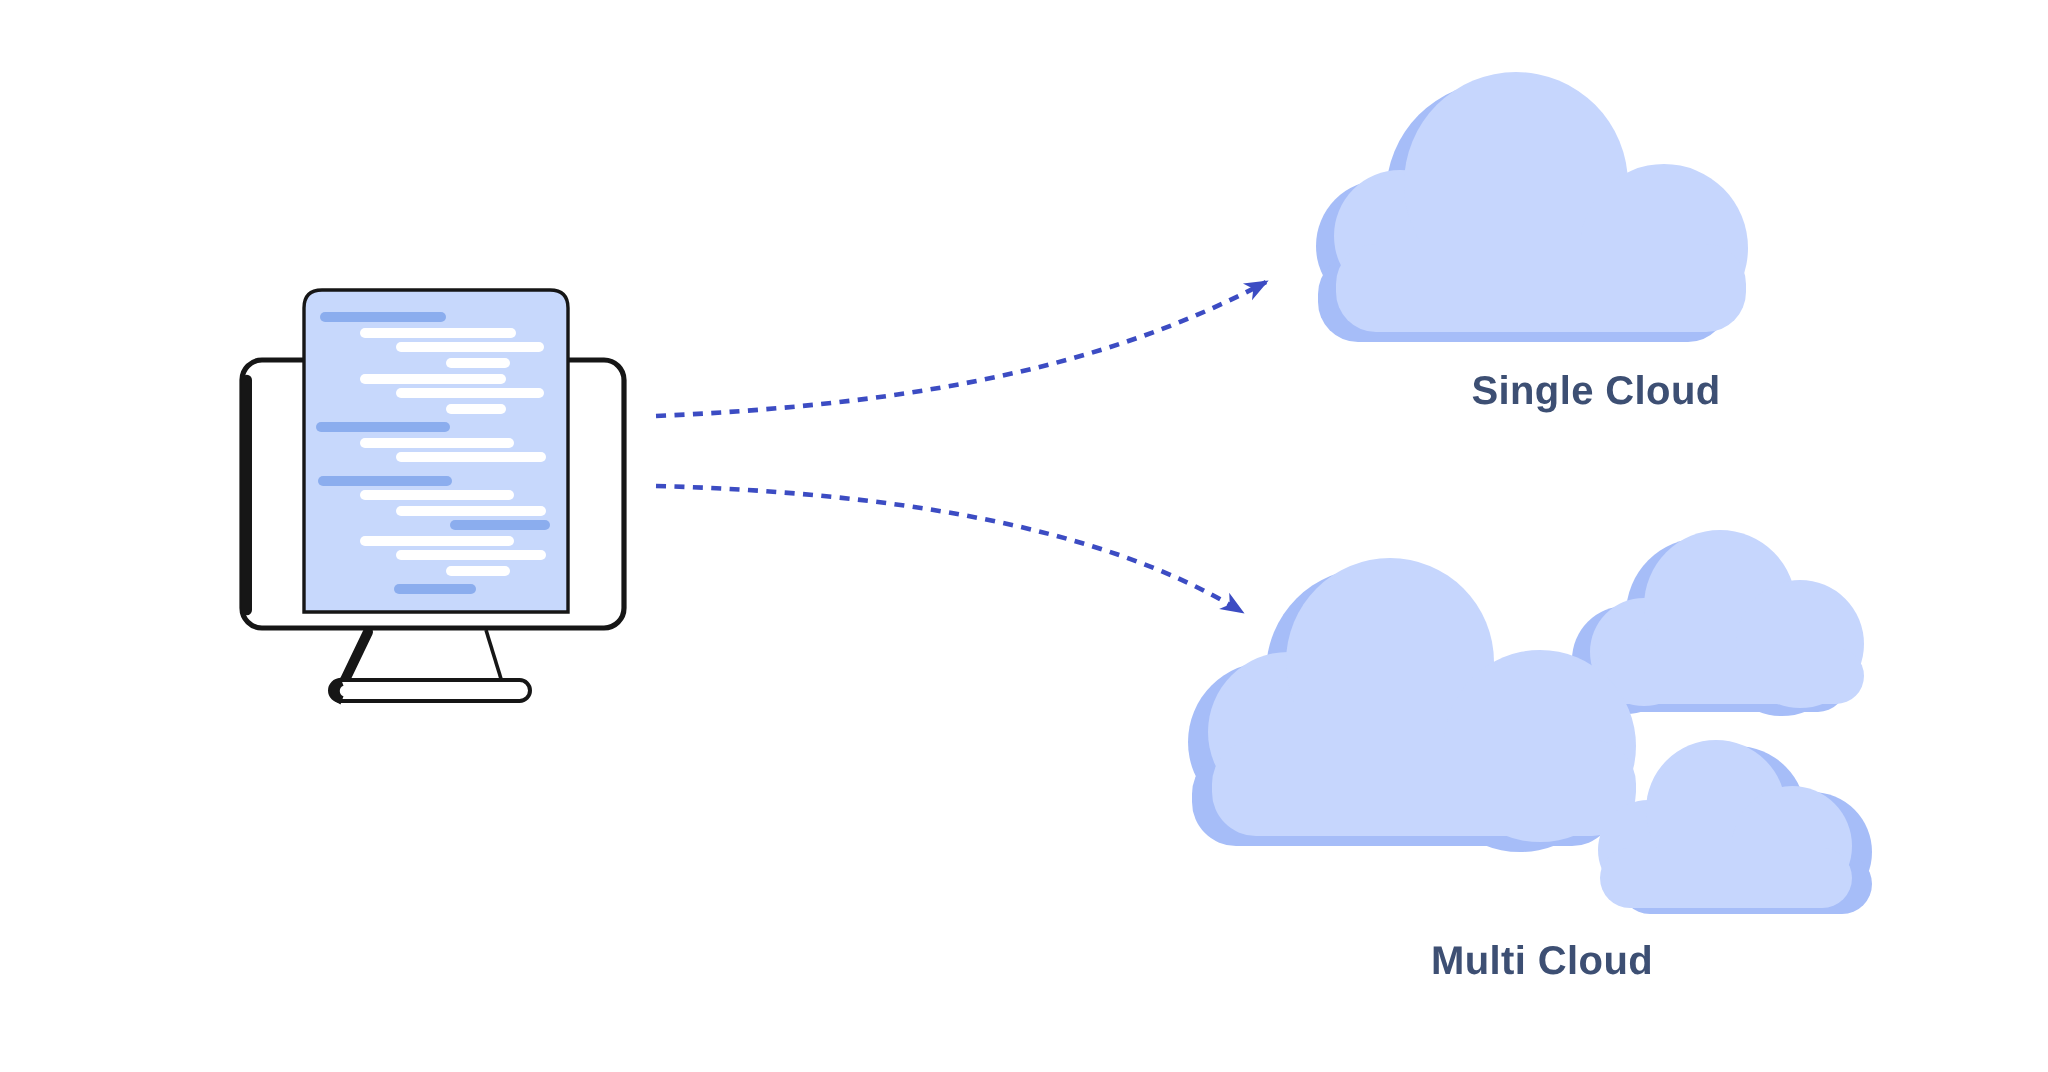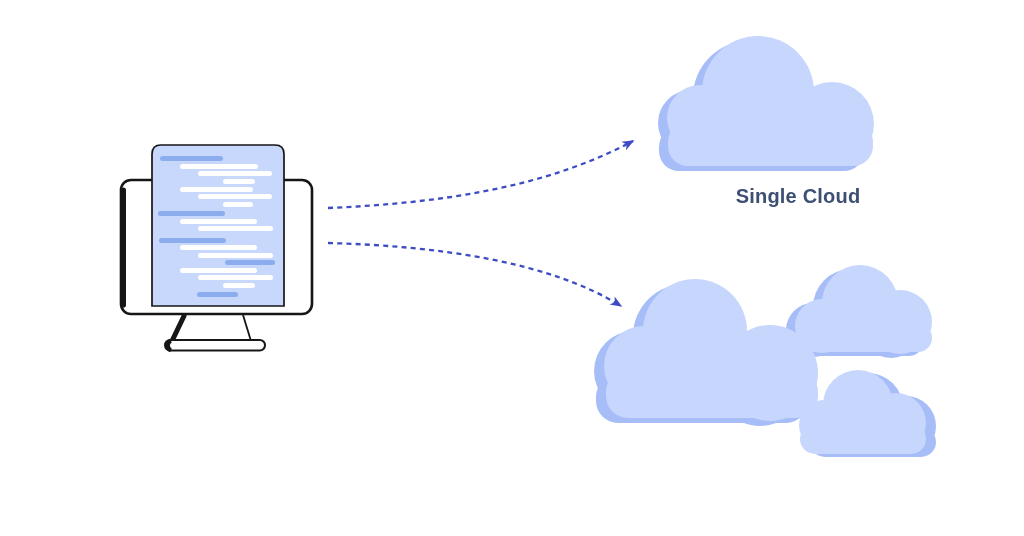--- a/index.html
+++ b/index.html
@@ -129,13 +129,14 @@
             <rect x="180" y="268" width="77" height="5" rx="2.5" fill="#ffffff"></rect>
             <rect x="198" y="275" width="75" height="5" rx="2.5" fill="#ffffff"></rect>
             <rect x="223" y="283" width="32" height="5" rx="2.5" fill="#ffffff"></rect>
             <rect x="197" y="292" width="41" height="5" rx="2.5" fill="#8badee"></rect>
           </g>
       </g>
     </g>
   </svg>
 
   <div class="node-label" id="label-single-cloud">Single Cloud</div>
+  <div class="node-label" id="label-multi-cloud">Multi Cloud</div>
 </div>
 
 </body></html>

